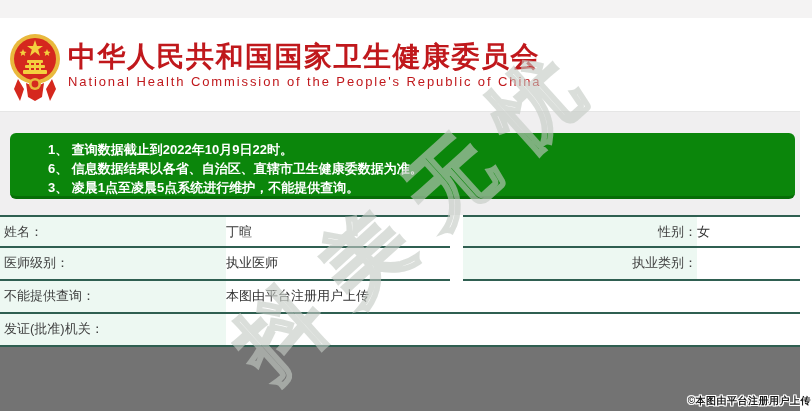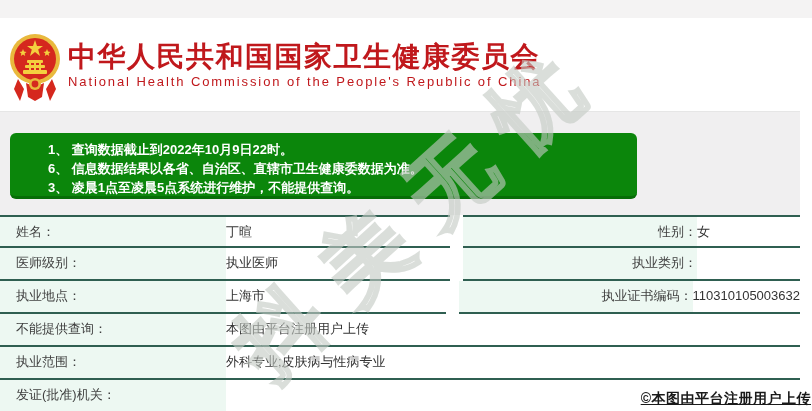--- a/index.html
+++ b/index.html
@@ -13,55 +13,55 @@
   
   .header { height:94px; background:#fff; border-bottom:1px solid #e6e6e6;
             display:flex; align-items:center; padding-left:8px; }
   .emblem { width:54px; height:80px; flex:0 0 54px; margin-top:4px; }
   .header-text { margin-left:6px; }
   .site-title { font-size:28px; font-weight:700; color:#c0181c; letter-spacing:1.5px; line-height:34px; white-space:nowrap; }
   .site-subtitle { font-size:13px; font-weight:400; color:#c0181c; letter-spacing:1.9px; margin-top:0; white-space:nowrap; }
 
   
   .notice-area { height:103px; background:#f0eff0; padding-top:21px; }
-  .notice-banner { margin-left:10px; width:627px; height:66px; background:#0b860b;
+  .notice-banner { margin-left:10px; width:785px; height:66px; background:#0b860b;
                    border-radius:6px; border-bottom:3px solid #076d07;
                    color:#fff; font-size:13px; font-weight:700;
                    padding:7px 10px 0 38px; line-height:19px; }
   .notice-banner div { white-space:nowrap; }
 
   
   .table-area { background:#fff; }
   .rtable { width:800px; }
   .rrow { display:flex; height:33px; }
   .seg { display:flex; border-bottom:2px solid #2f5f51; height:33px; }
   .rrow:first-child .seg { border-top:2px solid #2f5f51; }
   .seg-a { width:450px; }
   .seg-gap { width:13px; height:33px; }
   .seg-b { flex:1; }
   .seg-full { width:800px; }
-  .cell-label { background:#edf8f2; width:226px; flex:0 0 226px; padding-left:16px;
+  .cell-label { background:#edf8f2; width:226px; flex:0 0 226px; padding-left:4px;
                 font-size:13px; color:#3f3f3f; line-height:30px; white-space:nowrap; }
   .seg-b .cell-label { width:234px; flex:0 0 234px; padding-left:11px;text-align:right; }
   .cell-value { flex:1; font-size:13px; color:#333; line-height:30px; white-space:nowrap; }
 
   
   .right-strip { position:absolute; top:18px; right:0; width:12px; height:393px; background:#fff; z-index:5; }
 
   
   .watermark { position:absolute; left:150px; top:152px; width:540px; text-align:center;
                transform:rotate(-42deg); font-size:84px; font-weight:700; letter-spacing:30px;
                color:transparent; -webkit-text-stroke:3px rgba(195,202,196,0.62);
                z-index:6; pointer-events:none; white-space:nowrap; }
 
   
   .attribution { position:absolute; right:1px; bottom:3px; z-index:7;
-                 font-size:14px; font-weight:700; color:#1a1a1a; letter-spacing:0.5px;
+                 font-size:10px; font-weight:700; color:#1a1a1a; letter-spacing:0.5px;
                  text-shadow:-1px -1px 0 #fff, 1px -1px 0 #fff, -1px 1px 0 #fff, 1px 1px 0 #fff,
-                             0 -1px 0 #fff, 0 1px 0 #fff, -1px 0 0 #fff, 1px 0 0 #fff;text-decoration:underline; }
+                             0 -1px 0 #fff, 0 1px 0 #fff, -1px 0 0 #fff, 1px 0 0 #fff; }
 </style>
 </head>
 <body>
 
 <div class="stage">
 
   <div class="top-strip"></div>
 
   <div class="header">
     <svg class="emblem" viewBox="0 0 54 80">
@@ -115,45 +115,28 @@
         <div class="seg seg-a">
           <div class="cell-label">医师级别：</div>
           <div class="cell-value">执业医师</div>
         </div>
         <div class="seg-gap"></div>
         <div class="seg seg-b">
           <div class="cell-label">执业类别：</div>
         </div>
       </div>
 
-      <div class="rrow">
-        <div class="seg seg-a">
-          <div class="cell-label">执业地点：</div>
-          <div class="cell-value">上海市</div>
-        </div>
-        <div class="seg-gap"></div>
-        <div class="seg seg-b">
-          <div class="cell-label">执业证书编码：</div>
-          <div class="cell-value">110310105003632</div>
-        </div>
-      </div>
 
       <div class="rrow">
         <div class="seg seg-full">
           <div class="cell-label">不能提供查询：</div>
           <div class="cell-value">本图由平台注册用户上传</div>
         </div>
       </div>
 
-      <div class="rrow">
-        <div class="seg seg-full">
-          <div class="cell-label">执业范围：</div>
-          <div class="cell-value">外科专业;皮肤病与性病专业</div>
-        </div>
-      </div>
 
       <div class="rrow">
         <div class="seg seg-full">
           <div class="cell-label">发证(批准)机关：</div>
         </div>
       </div>
 
     </div>
   </div>
 

